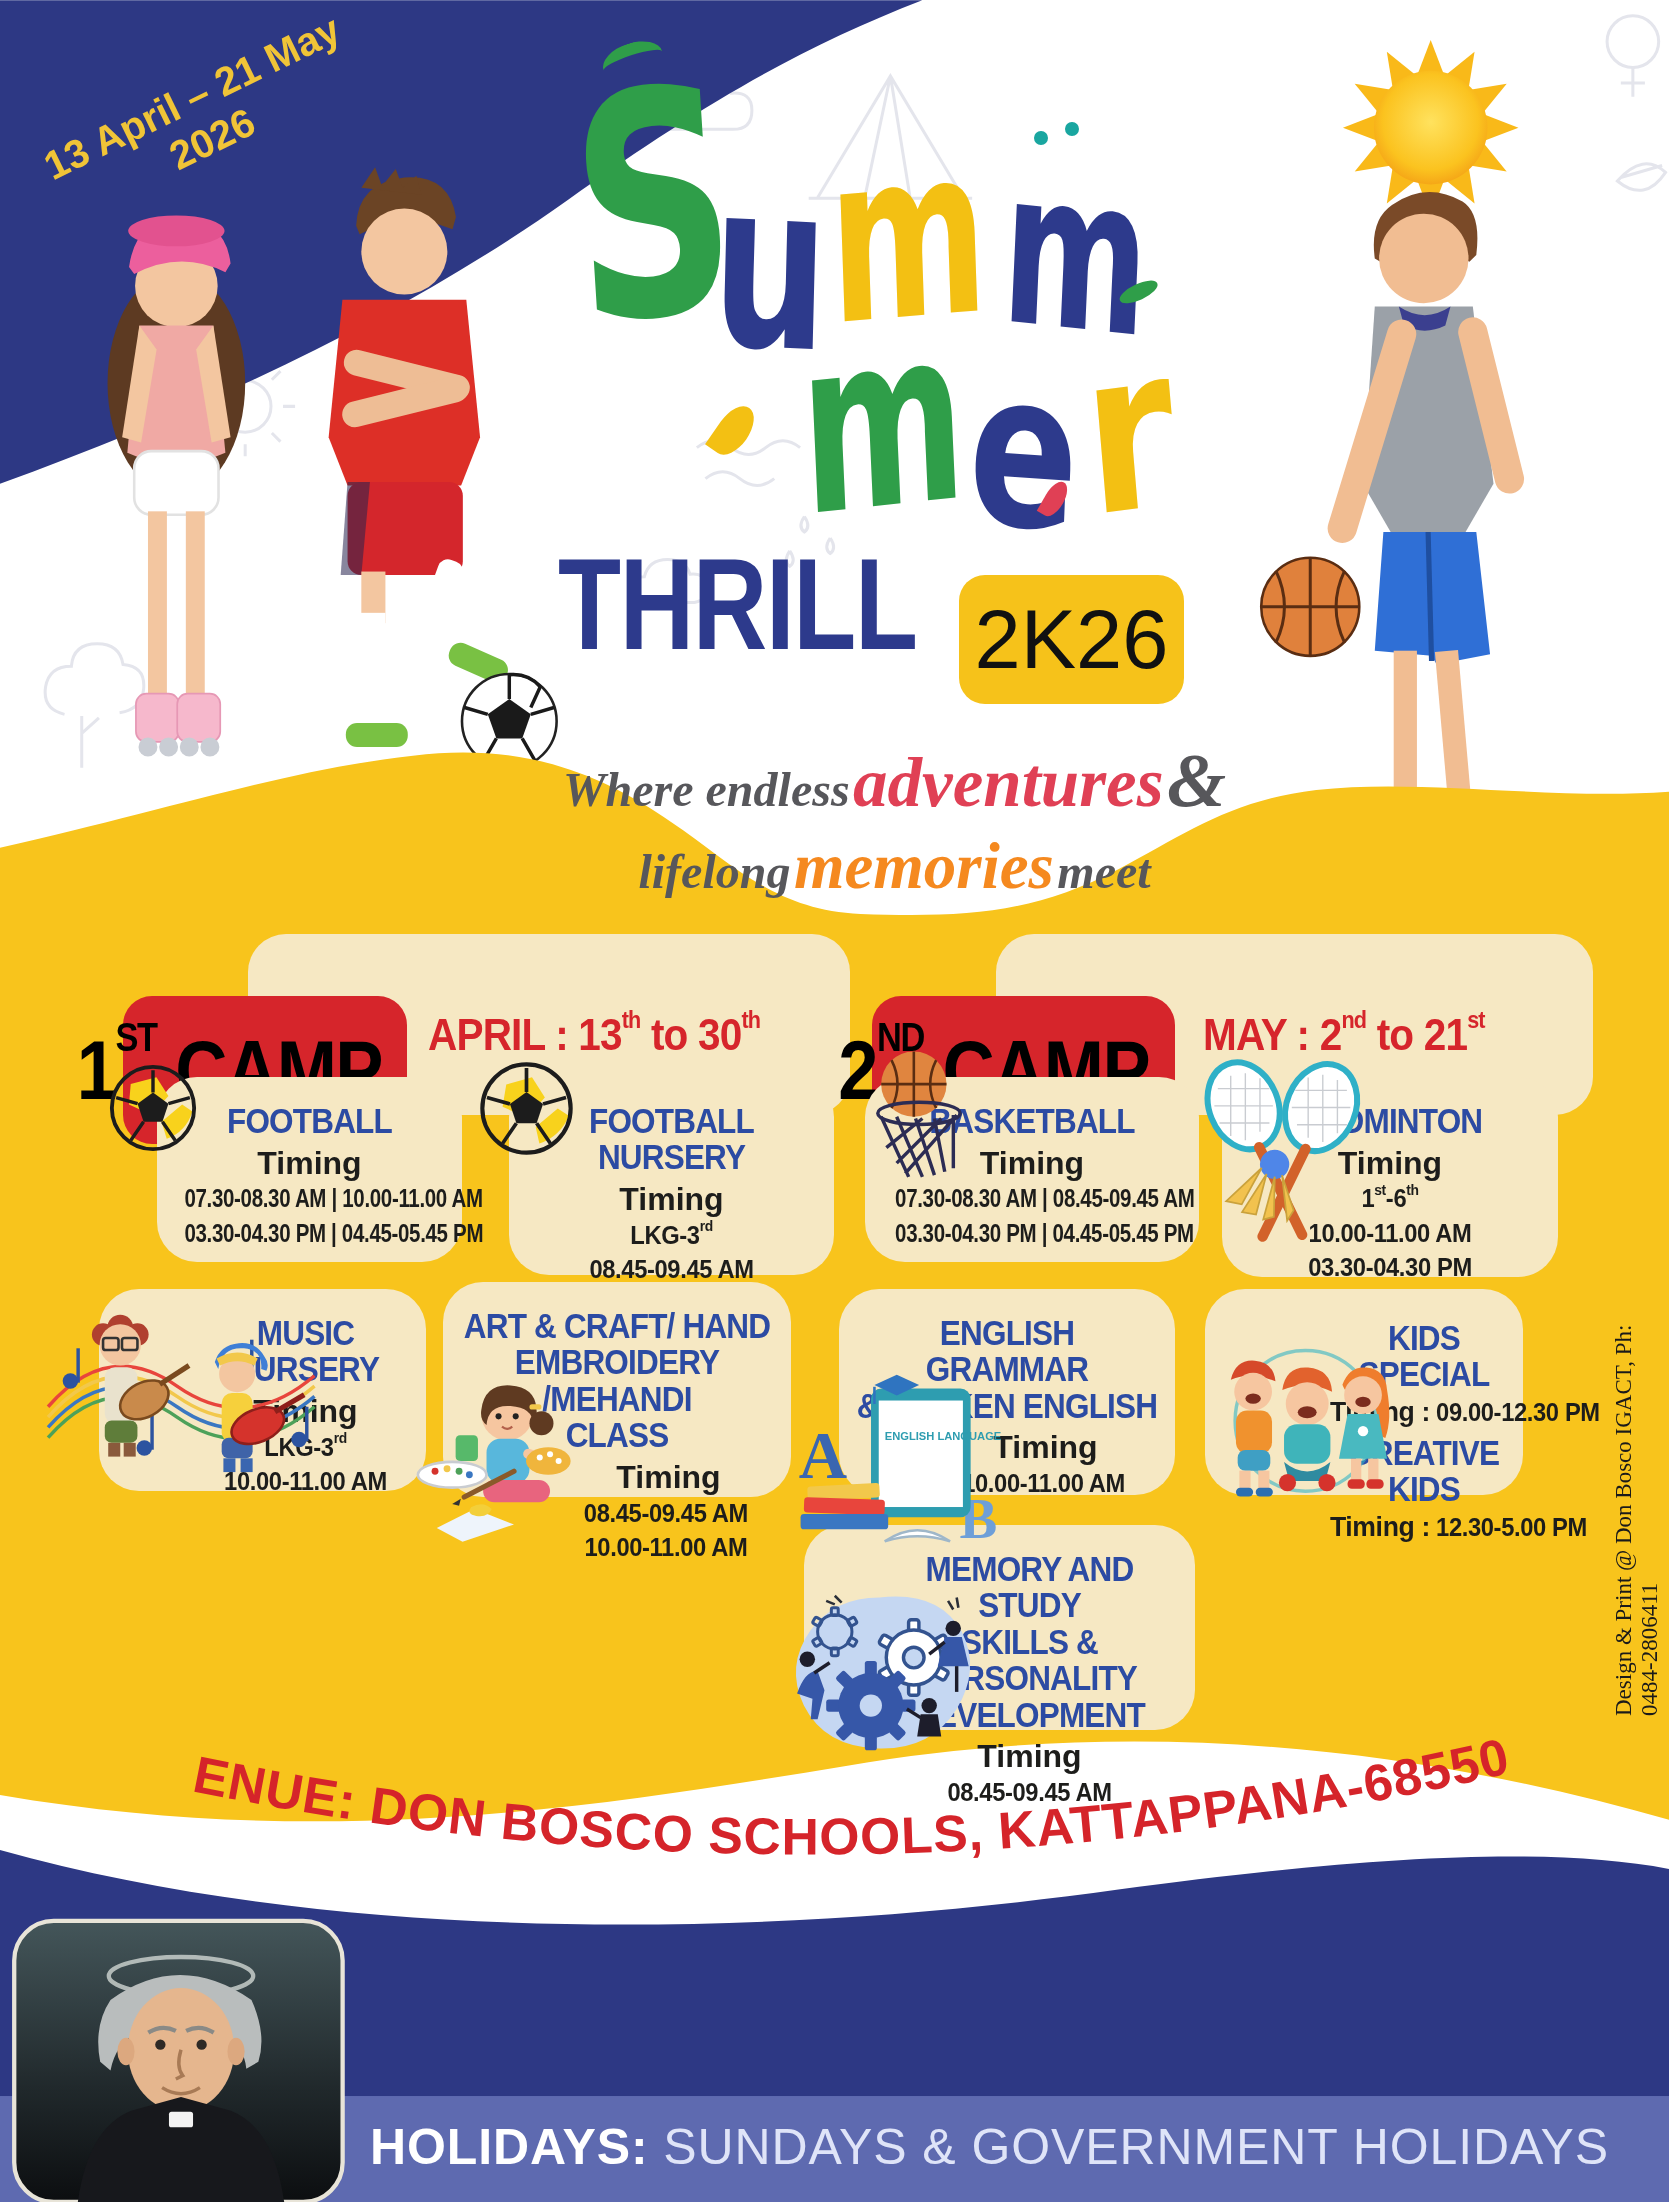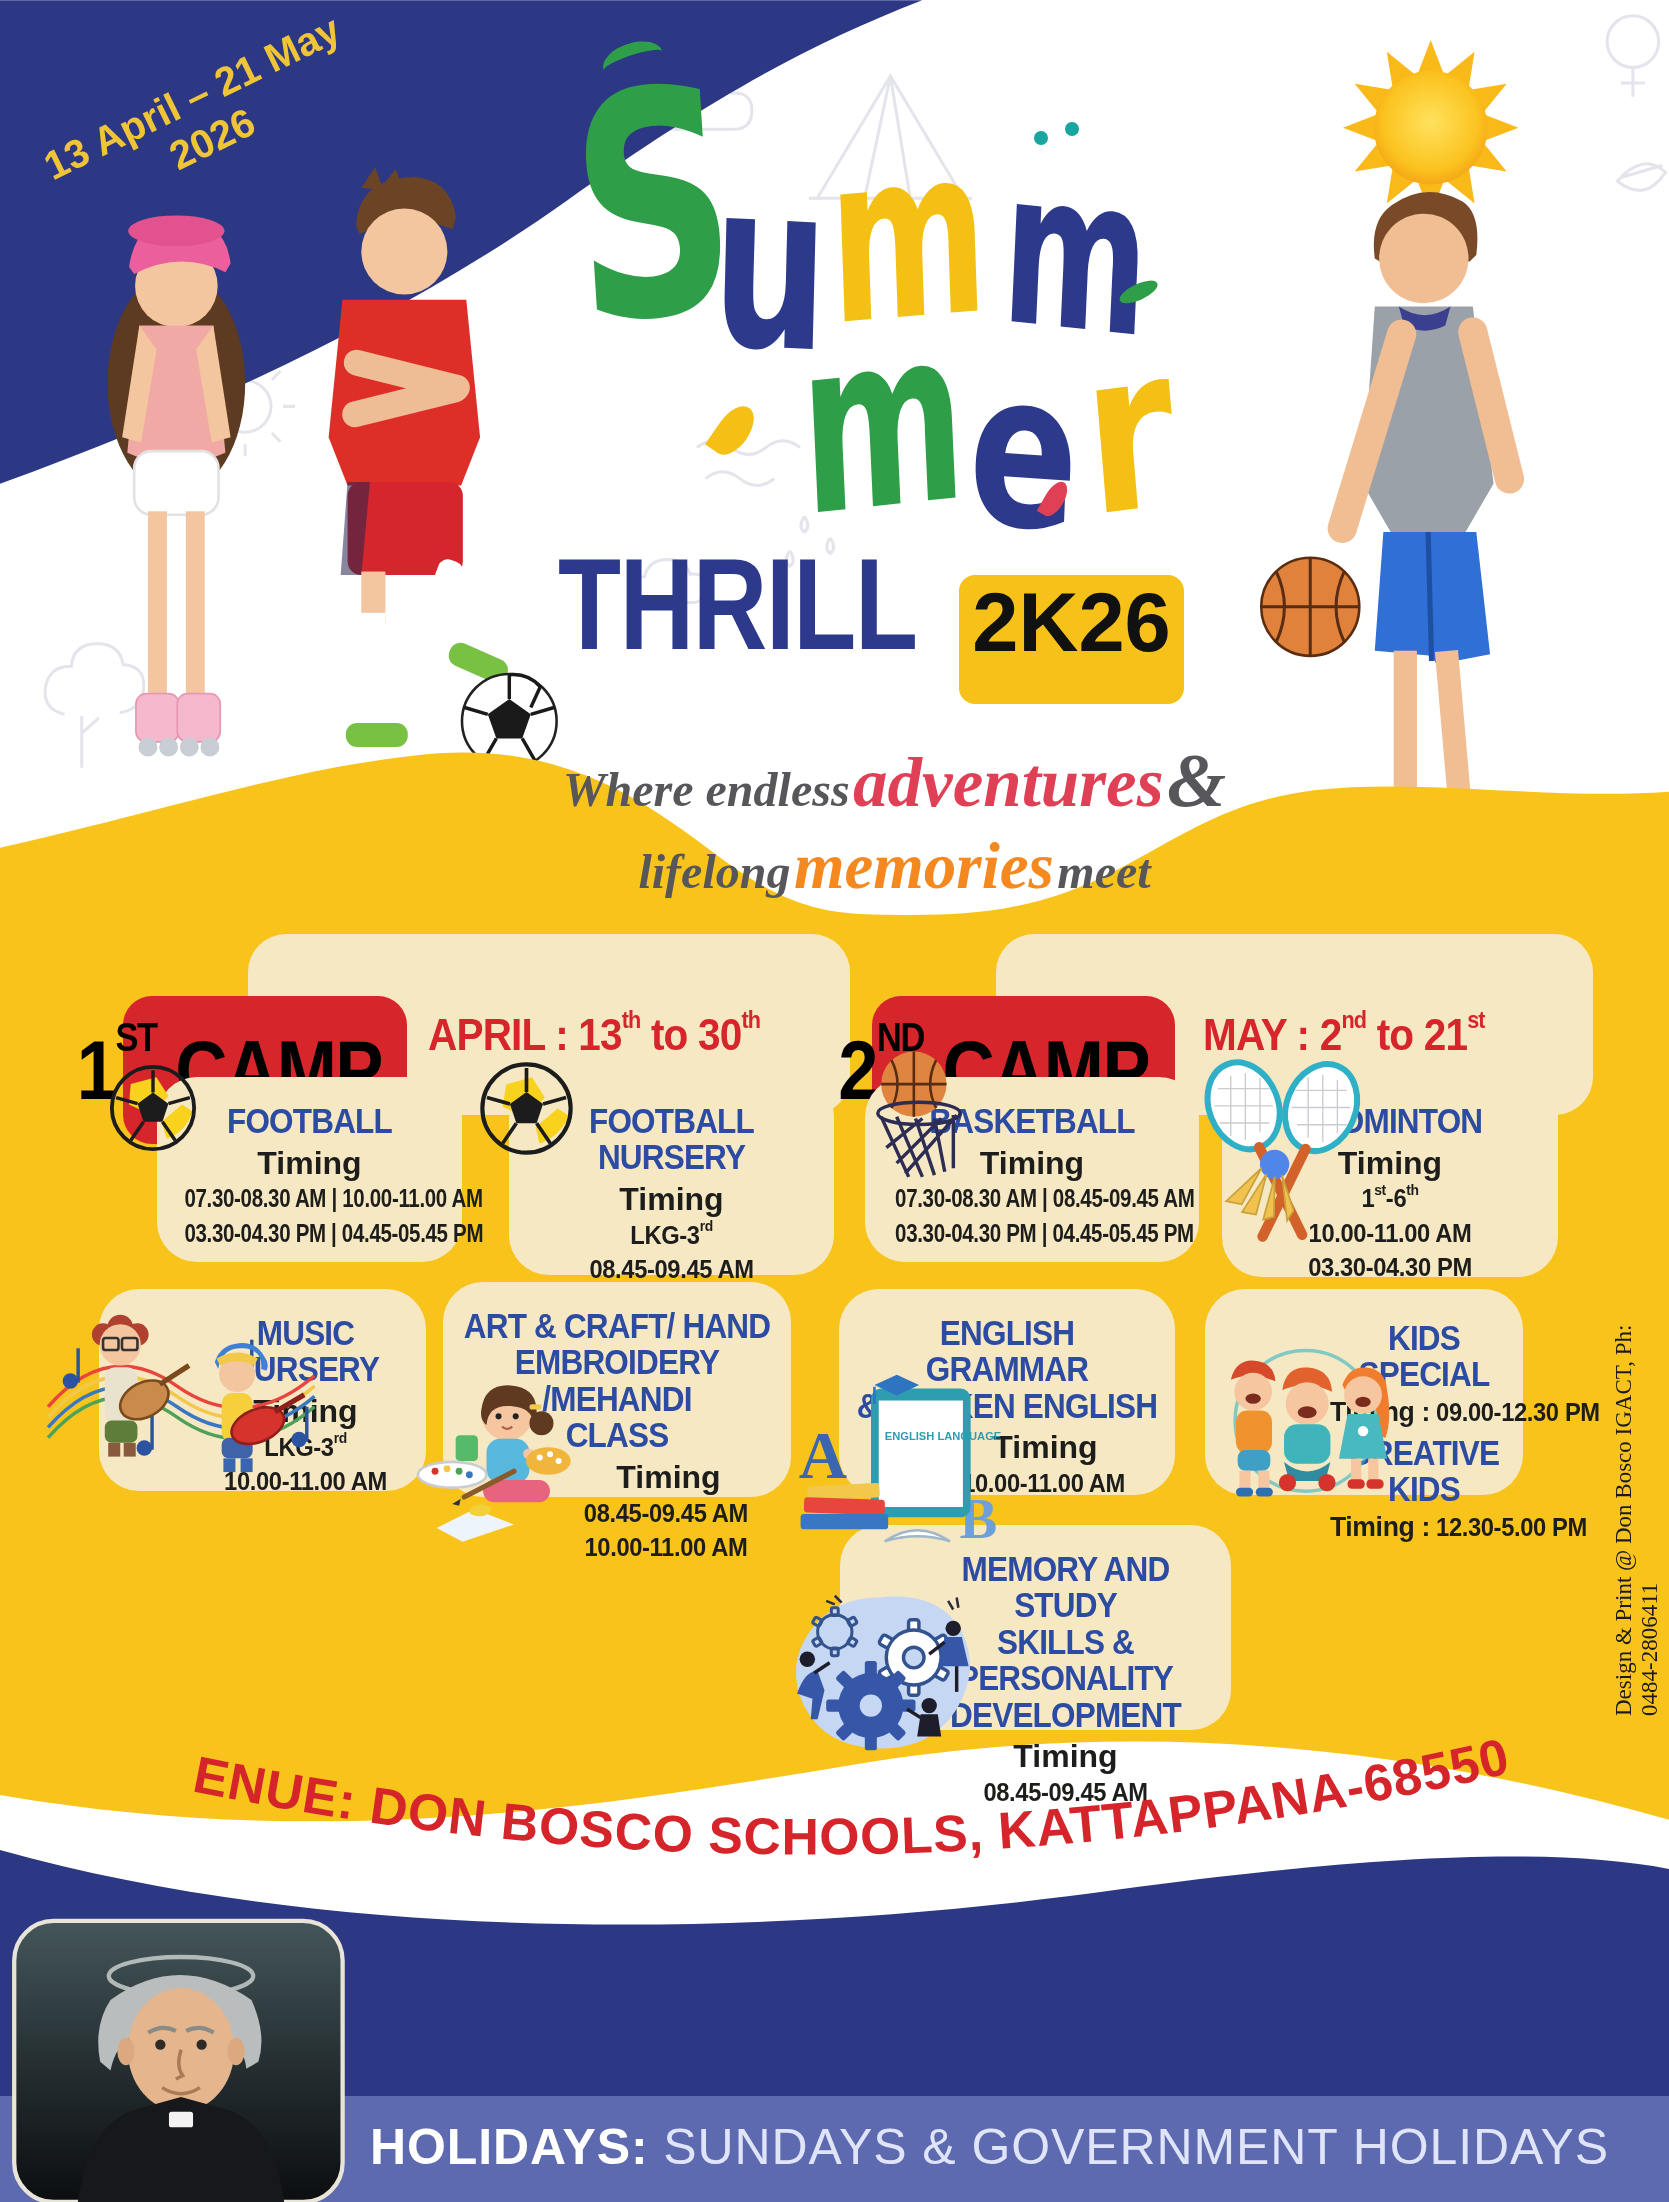--- a/index.html
+++ b/index.html
@@ -10,22 +10,22 @@
 
   
   .tl{position:absolute;display:inline-block;font-family:"DejaVu Sans",sans-serif;
       font-weight:bold;line-height:1;transform-origin:50% 50%;}
   .green{color:#2f9e49;} .navy{color:#2d3a8c;} .gold{color:#f3c013;}
 
   .thrill{position:absolute;left:558px;top:540px;font-size:129px;font-weight:bold;
           color:#2d3a8c;letter-spacing:-1.7px;transform:scaleX(.8);transform-origin:left center;
           font-family:"Liberation Sans",sans-serif;line-height:1;}
   .badge2k{position:absolute;left:959px;top:575px;width:225px;height:129px;background:#f6c21a;
-           border-radius:16px;display:flex;justify-content:center;
-           font-size:83px;font-weight:bold;color:#111;}
+           border-radius:26px;display:flex;align-items:center;justify-content:center;
+           font-size:83px;font-weight:normal;color:#111;}
   .tagline{position:absolute;left:516px;top:742px;width:757px;text-align:center;
            font-family:"Liberation Serif",serif;font-style:italic;font-weight:bold;line-height:1;}
   .tg-gray{color:#57575b;font-size:48px;}
   .tg-red{color:#e04055;font-size:69px;}
   .tg-amp{color:#57575b;font-size:76px;}
   .tg-orange{color:#f5891f;font-size:65px;}
 
   
   .datebadge{position:absolute;left:34px;top:72px;width:336px;text-align:center;
              transform:rotate(-26deg);color:#f0c437;font-weight:bold;font-size:40px;line-height:1.15;}
@@ -323,21 +323,21 @@
     <div class="tline wide" style="padding-left:77px">10.00-11.00 AM</div>
   </div>
 
   <div class="card" style="left:1205px;top:1289px;width:318px;height:206px;padding-left:120px;padding-top:31px">
     <div class="card-title">KIDS SPECIAL</div>
     <div class="tline wide"><span class="klabel">Timing :</span> <span>09.00-12.30 PM</span></div>
     <div class="card-title" style="margin-top:3.4px">CREATIVE KIDS</div>
     <div class="tline wide"><span class="klabel">Timing :</span> <span>12.30-5.00 PM</span></div>
   </div>
 
-  <div class="card" style="left:840px;top:1525px;width:391px;height:205px;padding-left:60px">
+  <div class="card" style="left:804px;top:1525px;width:391px;height:205px;padding-left:60px">
     <div class="card-title">MEMORY AND STUDY</div>
     <div class="card-title">SKILLS &amp; PERSONALITY</div>
     <div class="card-title">DEVELOPMENT</div>
     <div class="timing">Timing</div>
     <div class="tline wide">08.45-09.45 AM</div>
   </div>
 
   <svg class="abs" style="left:105px;top:1060px" width="96" height="96" viewBox="0 0 112 112">
     <path d="M30,28 L60,20 L74,42 L54,64 L28,52 Z" fill="#f8d21c"></path>
     <path d="M72,92 a50,50 0 0 0 30,-32 l-12,-8 l-24,20 z" fill="#f8d21c"></path>

